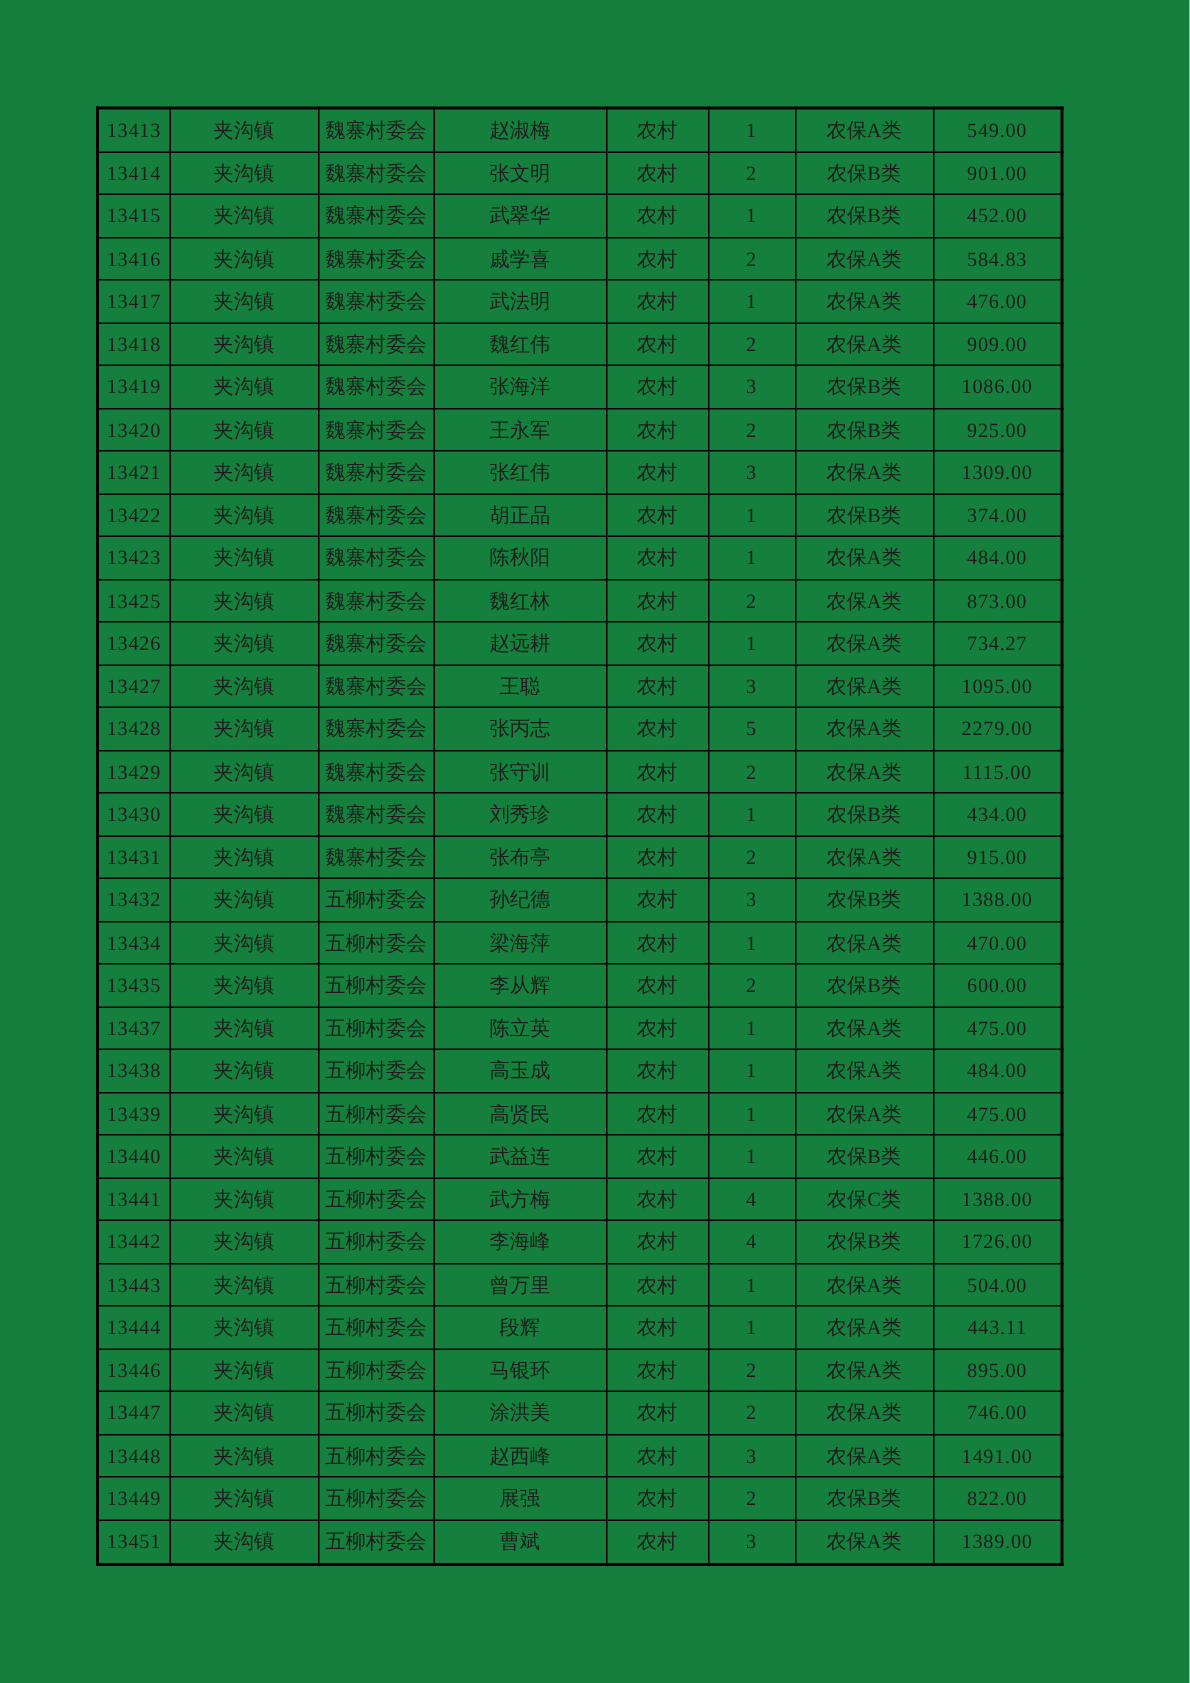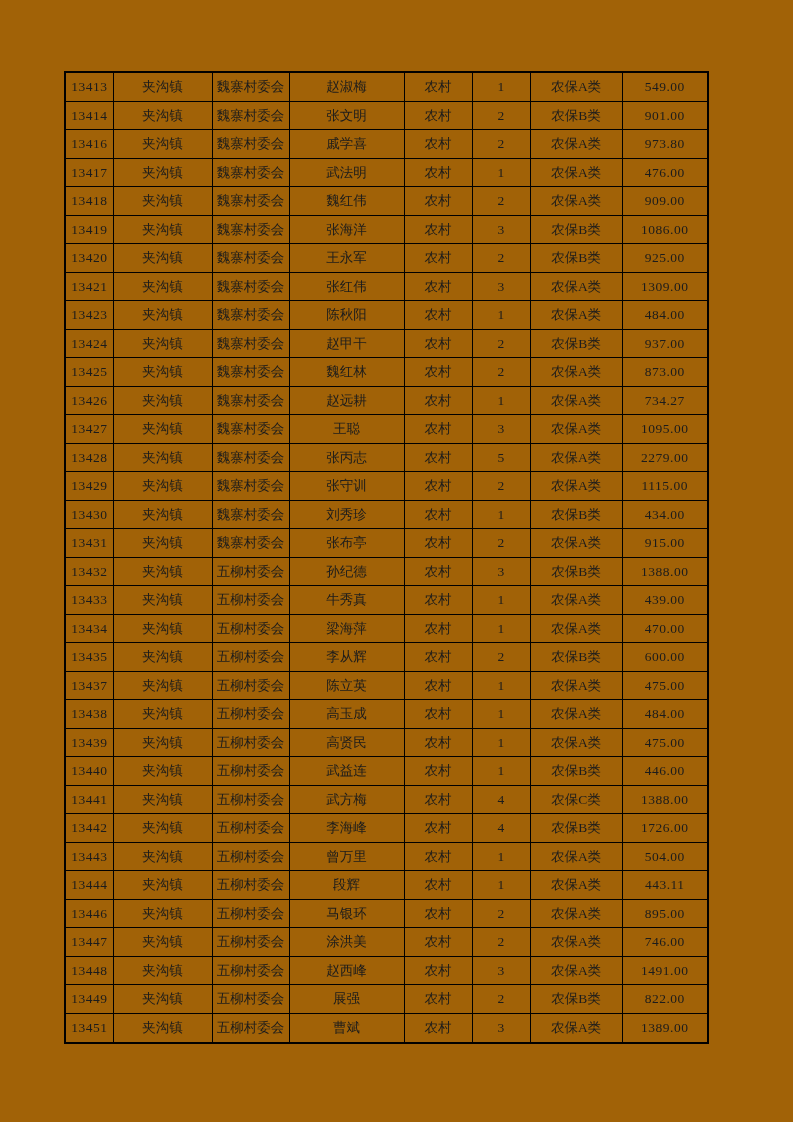--- a/index.html
+++ b/index.html
@@ -4,21 +4,21 @@
 <style>
   html, body {
     margin: 0;
     padding: 0;
     background: #ffffff;
   }
   .page {
     position: relative;
     width: 793px;
     height: 1122px;
-    background: #a16207;
+    background: #15803d;
     overflow: hidden;
     font-family: "Liberation Serif", "DejaVu Serif", serif;
     color: #1c1c1c;
   }
   table.grid {
     position: absolute;
     left: 64px;
     top: 71px;
     width: 644px;
     height: 973px;
@@ -72,28 +72,38 @@
           <td class="num">13414</td>
           <td>夹沟镇</td>
           <td>魏寨村委会</td>
           <td>张文明</td>
           <td>农村</td>
           <td class="num">2</td>
           <td>农保B类</td>
           <td class="num">901.00</td>
         </tr>
         <tr>
+          <td class="num">13415</td>
+          <td>夹沟镇</td>
+          <td>魏寨村委会</td>
+          <td>武翠华</td>
+          <td>农村</td>
+          <td class="num">1</td>
+          <td>农保B类</td>
+          <td class="num">452.00</td>
+        </tr>
+        <tr>
           <td class="num">13416</td>
           <td>夹沟镇</td>
           <td>魏寨村委会</td>
           <td>戚学喜</td>
           <td>农村</td>
           <td class="num">2</td>
           <td>农保A类</td>
-          <td class="num">973.80</td>
+          <td class="num">584.83</td>
         </tr>
         <tr>
           <td class="num">13417</td>
           <td>夹沟镇</td>
           <td>魏寨村委会</td>
           <td>武法明</td>
           <td>农村</td>
           <td class="num">1</td>
           <td>农保A类</td>
           <td class="num">476.00</td>
@@ -132,40 +142,40 @@
           <td class="num">13421</td>
           <td>夹沟镇</td>
           <td>魏寨村委会</td>
           <td>张红伟</td>
           <td>农村</td>
           <td class="num">3</td>
           <td>农保A类</td>
           <td class="num">1309.00</td>
         </tr>
         <tr>
+          <td class="num">13422</td>
+          <td>夹沟镇</td>
+          <td>魏寨村委会</td>
+          <td>胡正品</td>
+          <td>农村</td>
+          <td class="num">1</td>
+          <td>农保B类</td>
+          <td class="num">374.00</td>
+        </tr>
+        <tr>
           <td class="num">13423</td>
           <td>夹沟镇</td>
           <td>魏寨村委会</td>
           <td>陈秋阳</td>
           <td>农村</td>
           <td class="num">1</td>
           <td>农保A类</td>
           <td class="num">484.00</td>
         </tr>
         <tr>
-          <td class="num">13424</td>
-          <td>夹沟镇</td>
-          <td>魏寨村委会</td>
-          <td>赵甲干</td>
-          <td>农村</td>
-          <td class="num">2</td>
-          <td>农保B类</td>
-          <td class="num">937.00</td>
-        </tr>
-        <tr>
           <td class="num">13425</td>
           <td>夹沟镇</td>
           <td>魏寨村委会</td>
           <td>魏红林</td>
           <td>农村</td>
           <td class="num">2</td>
           <td>农保A类</td>
           <td class="num">873.00</td>
         </tr>
         <tr>
@@ -230,30 +240,20 @@
         </tr>
         <tr>
           <td class="num">13432</td>
           <td>夹沟镇</td>
           <td>五柳村委会</td>
           <td>孙纪德</td>
           <td>农村</td>
           <td class="num">3</td>
           <td>农保B类</td>
           <td class="num">1388.00</td>
-        </tr>
-        <tr>
-          <td class="num">13433</td>
-          <td>夹沟镇</td>
-          <td>五柳村委会</td>
-          <td>牛秀真</td>
-          <td>农村</td>
-          <td class="num">1</td>
-          <td>农保A类</td>
-          <td class="num">439.00</td>
         </tr>
         <tr>
           <td class="num">13434</td>
           <td>夹沟镇</td>
           <td>五柳村委会</td>
           <td>梁海萍</td>
           <td>农村</td>
           <td class="num">1</td>
           <td>农保A类</td>
           <td class="num">470.00</td>

